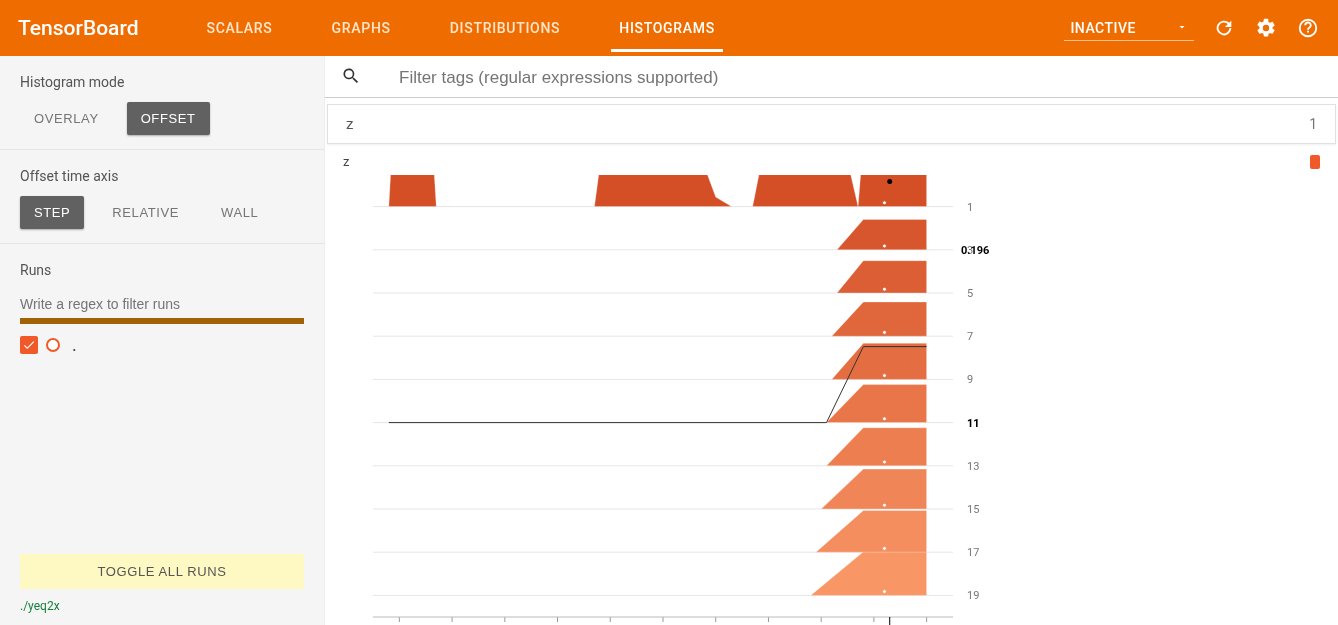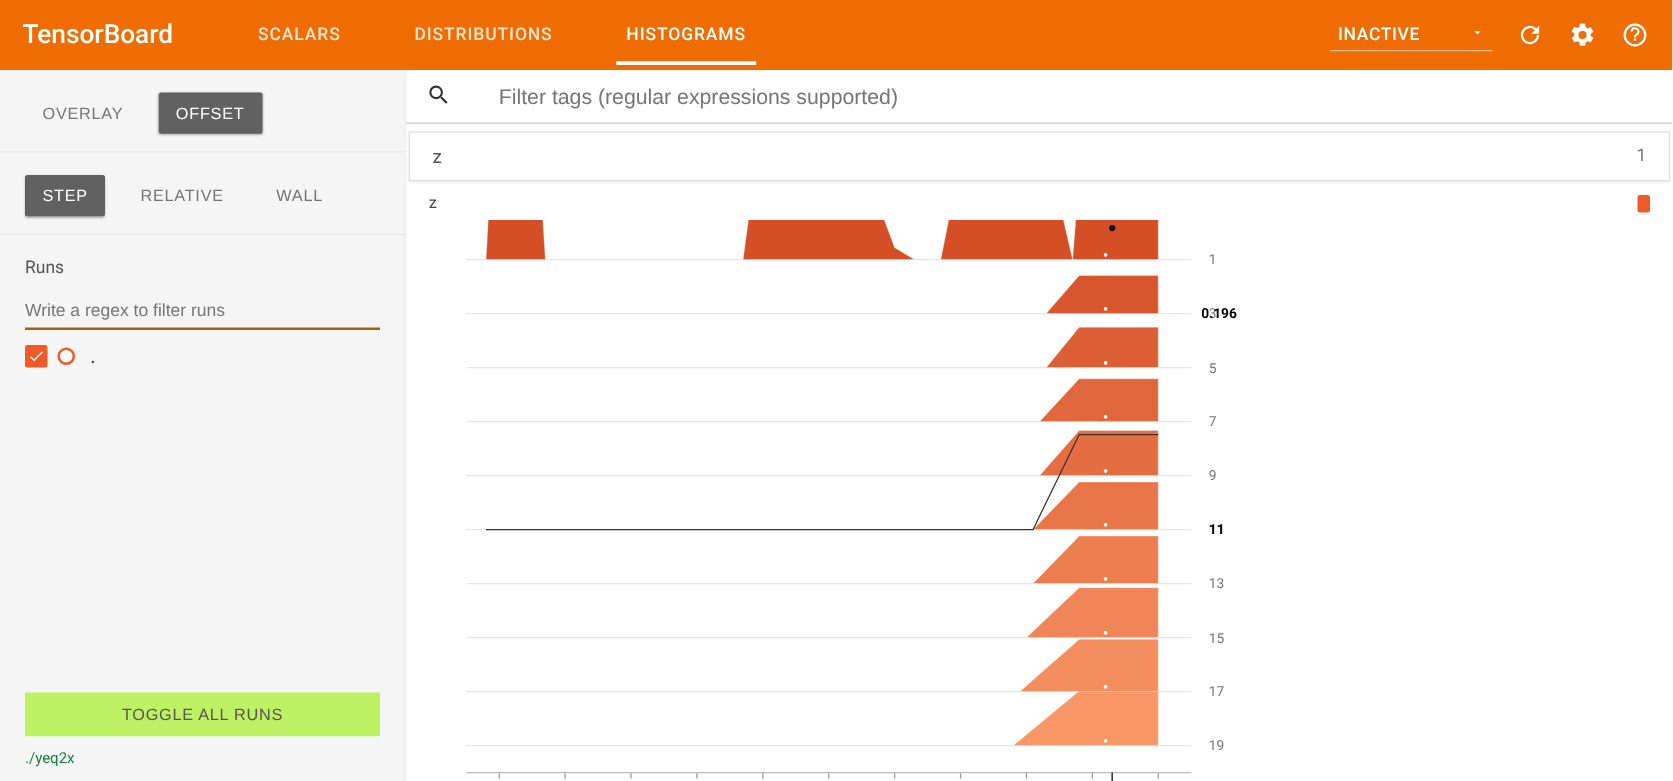--- a/index.html
+++ b/index.html
@@ -16,27 +16,27 @@
   .inactive-select { display:flex; align-items:center; gap:40px; border-bottom:1px solid #ffbf91; padding:4px 6px; font-size:14px; letter-spacing:.5px; font-weight:500; cursor:pointer;}
   .icon-btn { width:24px; height:24px; display:flex; align-items:center; justify-content:center; cursor:pointer; fill:#fff; color:#fff;}
   
   .body { display:flex; height:calc(625px - 56px); }
   .sidebar { width:325px; background:#f5f5f5; border-right:1px solid #eee; padding:0; display:flex; flex-direction:column; }
   .sidebar-section { padding:18px 20px 14px; border-bottom:1px solid #e5e5e5; }
   .section-title { font-size:14px; color:#555; margin-bottom:12px; }
   .btn-group { display:flex; gap:14px; }
   .btn { padding:9px 14px; font-size:13px; letter-spacing:.6px; color:#757575; font-weight:500; cursor:pointer; border:none; background:transparent; border-radius:2px;}
   .btn.active { background:#616161; color:#fff; box-shadow:0 1px 2px rgba(0,0,0,.3);}
-  .runs-input { width:100%; border:none; background:transparent; border-bottom:2px solid #a16207; padding:6px 0; font-size:14px; color:#555; outline:none; }
+  .runs-input { width:100%; border:none; background:transparent; border-bottom:6px solid #a16207; padding:6px 0; font-size:14px; color:#555; outline:none; }
   .runs-list { display:flex; align-items:center; gap:8px; margin-top:12px;}
   .cb-filled { width:18px; height:18px; background:#f05a28; border-radius:2px; display:flex; align-items:center; justify-content:center;}
   .cb-filled svg{width:14px;height:14px;fill:#fff;}
   .cb-outline { width:14px; height:14px; border:2px solid #f05a28; border-radius:50%; background:#fff;}
   .sidebar-bottom { margin-top:auto; padding:12px 20px;}
-  .toggle-runs { width:100%; background:#bef264; border:none; padding:10px; font-size:13px; letter-spacing:.6px; color:#555; cursor:pointer;}
+  .toggle-runs { width:100%; background:#fef9c3; border:none; padding:10px; font-size:13px; letter-spacing:.6px; color:#555; cursor:pointer;}
   .run-path { font-size:12px; color:#15803d; margin-top:10px;}
   
   .main { flex:1; display:flex; flex-direction:column; }
   .filter-bar { display:flex; align-items:center; padding:10px 16px 8px; border-bottom:1px solid #ccc; gap:10px;}
   .filter-bar input { border:none; outline:none; font-size:17px; width:100%; color:#555;margin-left:28px;}
   .card-header { display:flex; align-items:center; justify-content:space-between; padding:10px 18px; border:1px solid #e0e0e0; background:#fff; box-shadow:0 1px 2px rgba(0,0,0,.06); margin:6px 2px 0;}
   .card-header .title{font-size:15px;color:#555;}
   .card-header .count{font-size:14px;color:#777;}
   .chart-area { position:relative; flex:1; padding:8px 18px 0 18px; }
   .chart-title { font-size:13px; color:#444; padding:2px 0 6px 0; display:flex; justify-content:space-between; align-items:center;}
@@ -44,20 +44,21 @@
   .chart-svg{display:block;}
   .watermark{position:absolute; right:8px; bottom:6px; font-size:14px; color:#ddd; letter-spacing:.3px;}
 </style>
 </head>
 <body>
 
 <div class="header">
   <div class="logo">TensorBoard</div>
   <div class="tabs">
     <div class="tab">SCALARS</div>
+    <div class="tab">GRAPHS</div>
     <div class="tab">DISTRIBUTIONS</div>
     <div class="tab active">HISTOGRAMS</div>
   </div>
   <div class="spacer"></div>
   <div class="right-controls">
     <div class="inactive-select">
       <span>INACTIVE</span>
       <span><svg width="12" height="12" viewBox="0 0 24 24" fill="#fff">
             <path d="M7 10l5 5 5-5z"></path>
           </svg></span>
@@ -78,26 +79,28 @@
           <path fill="#fff" d="M11 17h2v-2h-2zm1-12a4 4 0 0 0-4 4h2a2 2 0 1 1 3.2 1.6C12.4 11.3 11 11.9 11 14h2c0-1.3 1.3-1.7 2.2-2.6A4 4 0 0 0 12 5z"></path>
         </svg>
       </span>
   </div>
 </div>
 
 <div class="body">
 
   <div class="sidebar">
     <div class="sidebar-section">
+      <div class="section-title">Histogram mode</div>
       <div class="btn-group">
         <button class="btn">OVERLAY</button>
         <button class="btn active">OFFSET</button>
       </div>
     </div>
     <div class="sidebar-section">
+      <div class="section-title">Offset time axis</div>
       <div class="btn-group">
         <button class="btn active">STEP</button>
         <button class="btn">RELATIVE</button>
         <button class="btn">WALL</button>
       </div>
     </div>
     <div class="sidebar-section" style="border-bottom:none;">
       <div class="section-title">Runs</div>
       <input class="runs-input" placeholder="Write a regex to filter runs" style="">
       <div class="runs-list">

